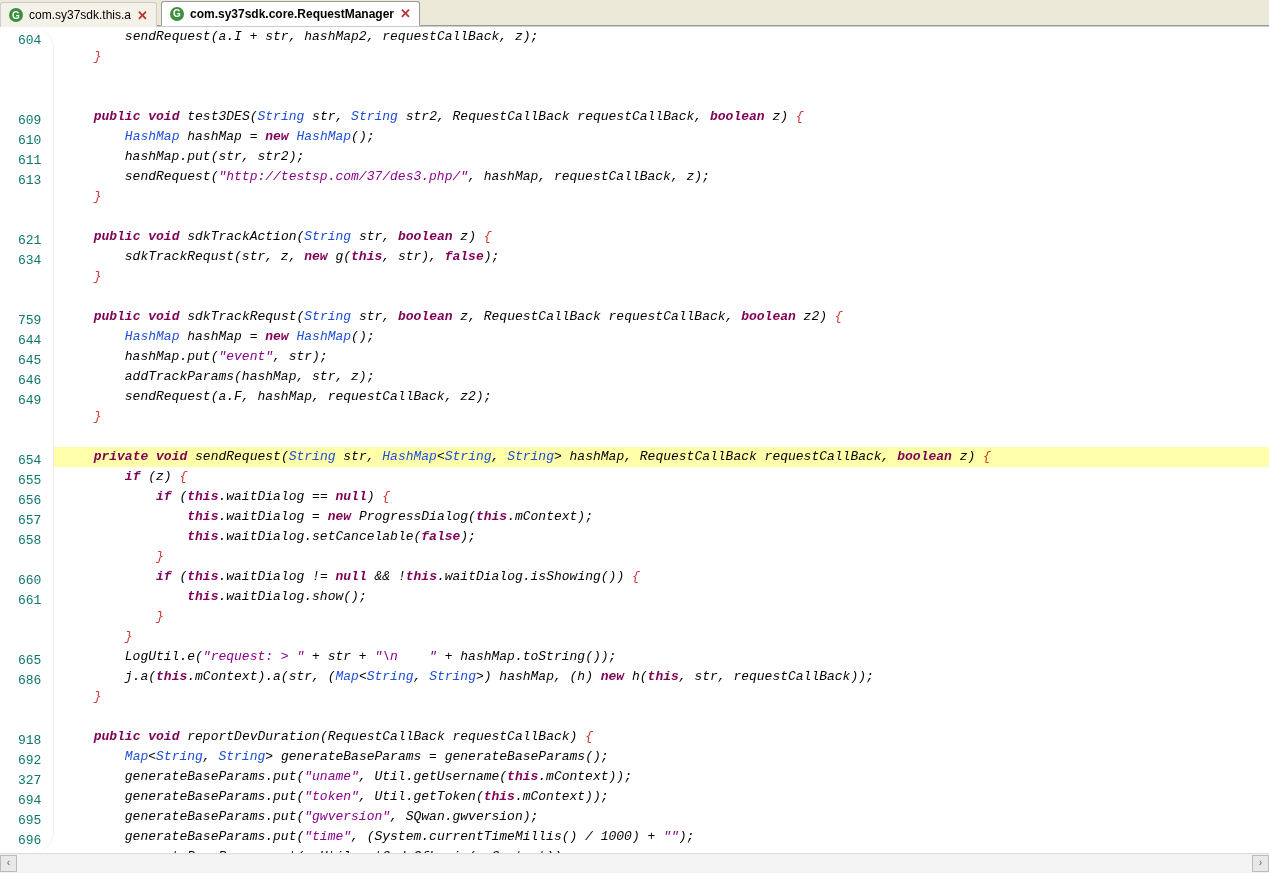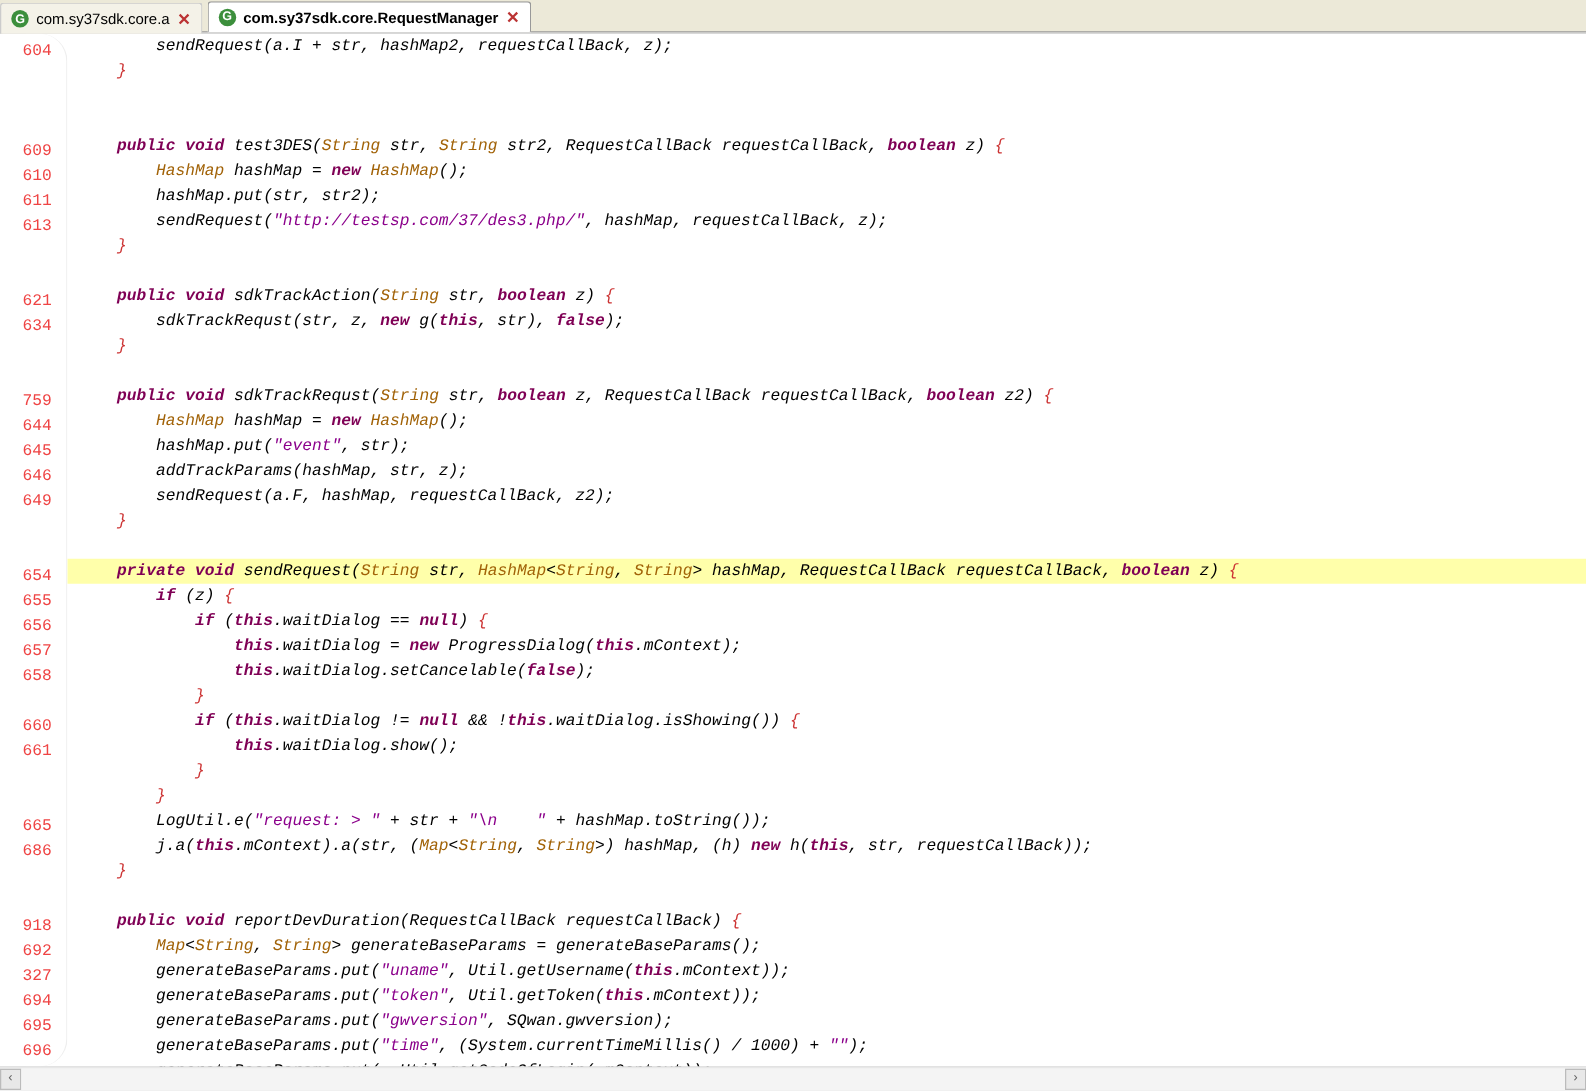--- a/index.html
+++ b/index.html
@@ -5,42 +5,42 @@
 * { margin: 0; padding: 0; box-sizing: border-box; }
 body { font-family: Consolas, 'Courier New', monospace; font-size: 13px; background: #fff; overflow: hidden; }
 .tab-bar { display: flex; background: #ece9d8; border-bottom: 1px solid #999; height: 26px; font-family: "Segoe UI", Tahoma, sans-serif; }
 .tab { display: flex; align-items: center; padding: 3px 8px; margin-right: 4px; cursor: pointer; gap: 6px; font-size: 12px; }
 .tab.active { background: #fff; border: 1px solid #999; border-bottom: 1px solid #fff; border-radius: 3px 3px 0 0; position: relative; top: 1px; }
 .tab:not(.active) { background: #f4f2e8; border: 1px solid #ccc; border-bottom: none; border-radius: 3px 3px 0 0; position: relative; top: 2px; }
 .tab .icon { width: 14px; height: 14px; border-radius: 50%; background: #3c8f3c; color: #fff; display: flex; align-items: center; justify-content: center; font-size: 10px; font-weight: bold; }
 .tab .close { color: #b33; font-weight: bold; cursor: pointer; font-size: 13px; }
 .tab.active .label { font-weight: bold; }
 .editor-wrap { display: flex; height: calc(873px - 26px - 20px); overflow: hidden; border-top: 1px solid #ccc; }
-.gutter { background: #fff; color: #ef4444; text-align: right; padding: 4px 12px 4px 18px; user-select: none; border-right: 1px solid #eee; border-radius: 22px; }
+.gutter { background: #fff; color: #0f766e; text-align: right; padding: 4px 12px 4px 18px; user-select: none; border-right: 1px solid #eee; border-radius: 22px; }
 .gutter .ln { height: 20px; line-height: 20px; }
 .code { flex: 1; padding: 0 0 4px 8px; white-space: pre; position: relative; font-style: italic; }
 .code .line { height: 20px; line-height: 20px; }
 .code .line.hl { background: #ffffaa; margin-left:-8px; padding-left:8px; margin-right:-2000px; padding-right:2000px; }
 .kw { color: #7f0055; font-weight: bold; text-align: center; }
-.type { color: #a16207; }
+.type { color: #1d4ed8; }
 .str { color: #8b008b; }
 .brace { color: #cc3333; }
 .lit { color: #7f0055; font-weight: bold; }
 .ident { color: #000; }
 .hscroll { height: 20px; background: #f0f0f0; display: flex; align-items: center; border-top: 1px solid #ddd; }
 .hscroll .arrow { width: 17px; height: 17px; background: #e8e8e8; border: 1px solid #bbb; text-align: center; line-height: 15px; font-size: 10px; color: #666; cursor: pointer; }
 .hscroll .track { flex: 1; height: 17px; background: #f4f4f4; }
 </style>
 </head>
 <body>
 
 <div class="tab-bar">
   <div class="tab">
     <span class="icon">G</span>
-    <span class="label">com.sy37sdk.core.a</span>
+    <span class="label">com.sy37sdk.this.a</span>
     <span class="close">✕</span>
   </div>
   <div class="tab active">
     <span class="icon">G</span>
     <span class="label">com.sy37sdk.core.RequestManager</span>
     <span class="close">✕</span>
   </div>
 </div>
 
 <div class="editor-wrap">

